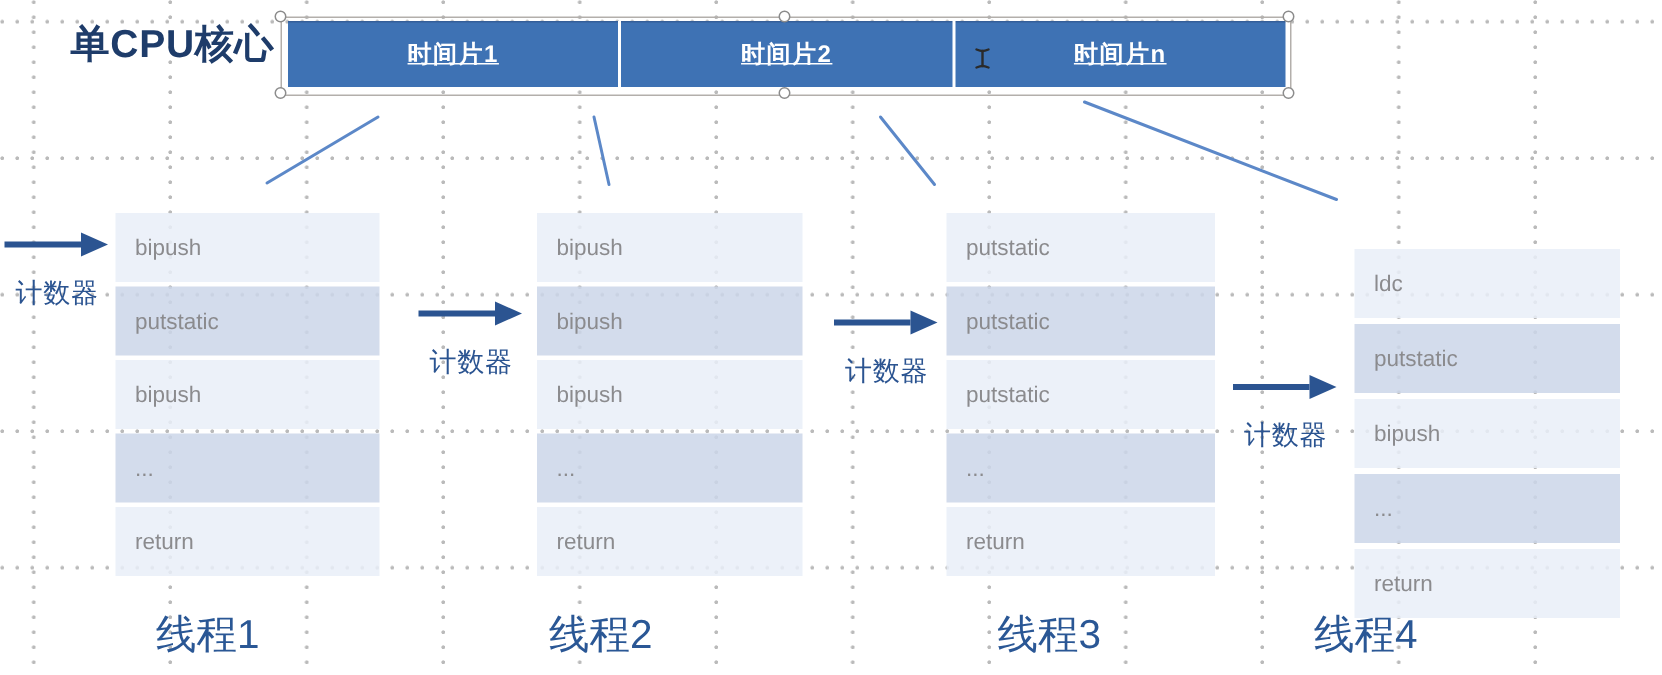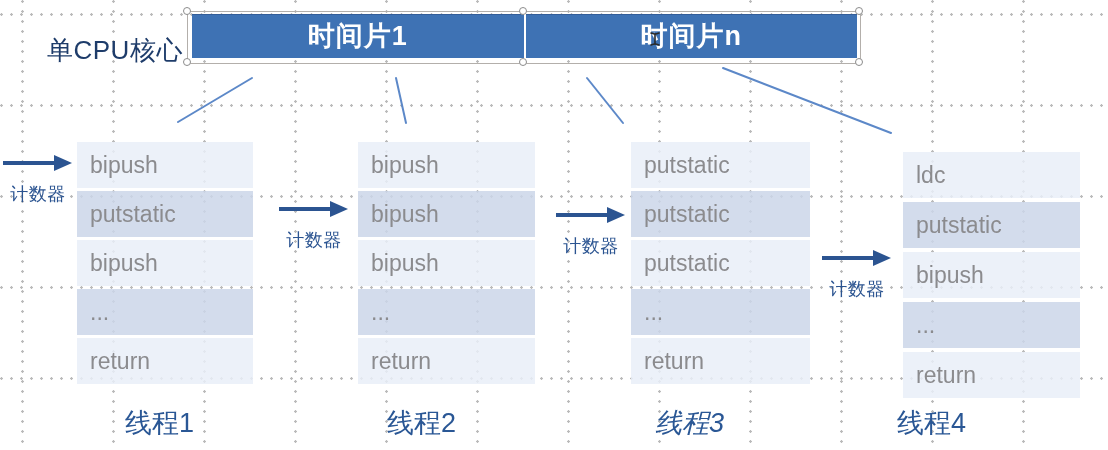--- a/index.html
+++ b/index.html
@@ -10,34 +10,35 @@
     
     background-image:
       radial-gradient(circle at 1.5px 1.5px, rgba(130,130,130,.55) 1px, transparent 1.5px),
       radial-gradient(circle at 1.5px 1.5px, rgba(130,130,130,.55) 1px, transparent 1.5px);
     background-size:10px 91px, 91px 10px;
     background-position:0px 13px, 21px 0px;
   }
 
   
   .cpu-label{
-    position:absolute;left:47px;top:33px;
-    font-size:26px;font-weight:400;letter-spacing:.5px;
+    position:absolute;left:47px;top:12px;
+    font-size:26px;font-weight:700;letter-spacing:.5px;
     color:var(--title-blue,#1e3c6a);
   }
   .slice-bar{
     position:absolute;left:192px;top:14px;width:665px;height:44px;
     display:flex;background:var(--slice-blue,#3e72b4);
     box-shadow:0 1px 0 rgba(40,70,120,.45) inset;
     z-index:2;
   }
   .slice{
     flex:1;display:flex;align-items:center;justify-content:center;
-    color:var(--slice-text,#ffffff);font-size:27px;font-weight:700;letter-spacing:1px;
+    color:var(--slice-text,#ffffff);font-size:16px;font-weight:700;letter-spacing:1px;
     border-right:2px solid #ffffff;
+    text-decoration:underline;
   }
   .slice:last-child{border-right:none;}
 
   
   .sel-rect{
     position:absolute;left:187px;top:11px;width:672px;height:51px;
     border:1px solid #b3afab;z-index:3;pointer-events:none;
   }
   .handle{
     position:absolute;width:8px;height:8px;border-radius:50%;
@@ -46,29 +47,29 @@
   }
 
   
   .connectors{position:absolute;left:0;top:0;z-index:1;}
 
   
   .col{position:absolute;z-index:2;}
   .row{
     height:46px;margin-bottom:3px;display:flex;align-items:center;
     padding-left:13px;box-sizing:border-box;
-    font-size:23px;color:var(--instruction-gray,#8b8b8e);
+    font-size:15px;color:var(--instruction-gray,#8b8b8e);
   }
   .row.light{background:rgba(233,238,248,.85);}
   .row.dark{background:rgba(203,214,233,.85);}
   .col4 .row{margin-bottom:4px;}
 
   .thread-name{
     position:absolute;top:405px;z-index:2;
-    font-size:27px;font-weight:500;color:var(--thread-label-blue,#2a5795);margin-left:21px;
+    font-size:27px;font-weight:500;color:var(--thread-label-blue,#2a5795);
   }
 
   
   .counter{position:absolute;width:76px;text-align:center;z-index:2;}
   .counter .c-label{
     font-size:18px;font-weight:500;color:var(--counter-blue,#2b5491);
     margin-top:4px;letter-spacing:.5px;
   }
 
   
@@ -85,20 +86,21 @@
       <line x1="396" y1="78" x2="406" y2="123"></line>
       <line x1="587" y1="78" x2="623" y2="123"></line>
       <line x1="723" y1="68" x2="891" y2="133"></line>
     </g>
   </svg>
 
   <div class="cpu-label">单CPU核心</div>
 
   <div class="slice-bar">
     <div class="slice">时间片1</div>
+    <div class="slice">时间片2</div>
     <div class="slice">时间片n</div>
   </div>
 
   <div class="sel-rect"></div>
   <div class="handle" style="left:187px;top:11px;"></div>
   <div class="handle" style="left:523px;top:11px;"></div>
   <div class="handle" style="left:859px;top:11px;"></div>
   <div class="handle" style="left:187px;top:62px;"></div>
   <div class="handle" style="left:523px;top:62px;"></div>
   <div class="handle" style="left:859px;top:62px;"></div>
@@ -120,21 +122,21 @@
   </div>
 
   <div class="col" style="left:631px;top:142px;width:179px;">
     <div class="row light">putstatic</div>
     <div class="row dark">putstatic</div>
     <div class="row light">putstatic</div>
     <div class="row dark">...</div>
     <div class="row light">return</div>
   </div>
 
-  <div class="col col4" style="left:903px;top:152px;width:177px;">
+  <div class="col col4" style="left:903px;top:166px;width:177px;">
     <div class="row light">ldc</div>
     <div class="row dark">putstatic</div>
     <div class="row light">bipush</div>
     <div class="row dark">...</div>
     <div class="row light">return</div>
   </div>
 
   <div class="counter" style="left:0px;top:152px;">
     <svg width="76" height="22">
       <line x1="3" y1="11" x2="54" y2="11" stroke="#2b5491" stroke-width="4"></line>
@@ -162,21 +164,21 @@
   <div class="counter" style="left:819px;top:247px;">
     <svg width="76" height="22">
       <line x1="3" y1="11" x2="54" y2="11" stroke="#2b5491" stroke-width="4"></line>
       <polygon points="54,3 54,19 72,11" fill="#2b5491"></polygon>
     </svg>
     <div class="c-label">计数器</div>
   </div>
 
   <div class="thread-name" style="left:104px;">线程1</div>
   <div class="thread-name" style="left:366px;">线程2</div>
-  <div class="thread-name" style="left:634px;font-style:italic;">线程3</div>
+  <div class="thread-name" style="left:665px;">线程3</div>
   <div class="thread-name" style="left:876px;">线程4</div>
 
   <svg class="cursor" width="12" height="16">
     <g stroke="#2a2a2a" stroke-width="1.6" stroke-linecap="round">
       <path d="M2 2 Q4.5 3 6 3 Q7.5 3 10 2" fill="none"></path>
       <line x1="6" y1="3" x2="6" y2="13"></line>
       <path d="M2 14 Q4.5 13 6 13 Q7.5 13 10 14" fill="none"></path>
     </g>
   </svg>
 

